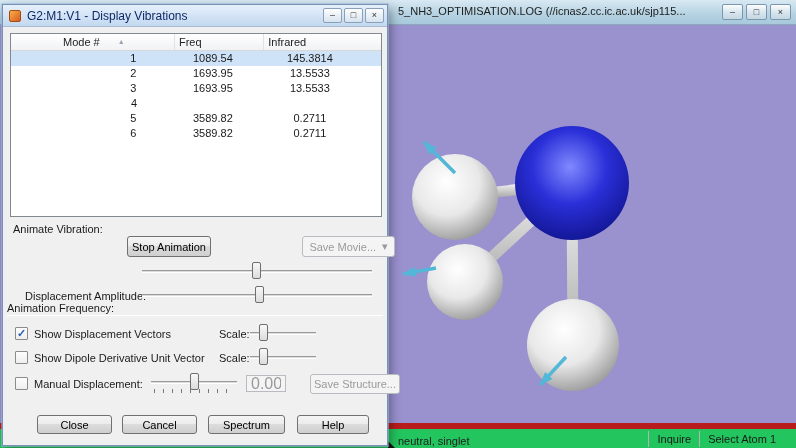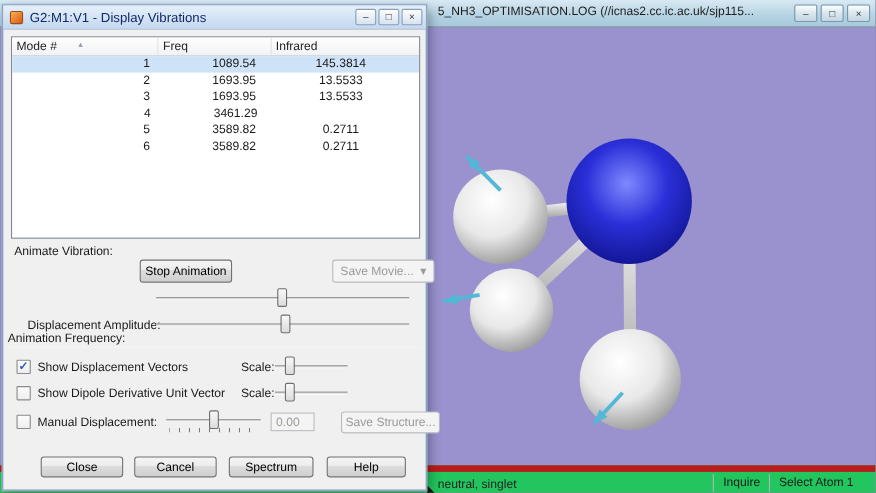--- a/index.html
+++ b/index.html
@@ -39,21 +39,21 @@
   .dlg-controls { position:absolute; right:3px; top:3px; display:flex; gap:2px; }
   .dlg-btn { width:19px; height:15px; border:1px solid #8aa0b8; border-radius:2px;
     background:linear-gradient(#fdfdfd,#d7e3ef); font-size:9px; line-height:13px; text-align:center; color:#333; }
 
   
   .vib-table { position:absolute; left:7px; top:28px; width:372px; height:184px; background:#fff;
     border:1px solid #808890; overflow:hidden; }
   .t-head { display:flex; height:17px; background:linear-gradient(#ffffff,#f1f2f4);
     border-bottom:1px solid #d8d8d8; }
   .h-cell { line-height:16px; padding-left:4px; color:#222; border-right:1px solid #e2e2e2; display:flex; align-items:center; }
-  .h1 { width:134px; } .h2 { width:103px; } .h3 { width:135px; border-right:none; }
+  .h1 { width:134px;margin-left:48px; } .h2 { width:103px; } .h3 { width:135px; border-right:none; }
   .sort-arrow { font-size:7px; color:#9aa4b0; margin-left:18px; }
   .t-row { display:flex; height:15px; line-height:15px; }
   .t-row.selected { background:#cfe3f8; }
   .c1 { width:134px; text-align:right; padding-right:8px; }
   .c2 { width:103px; text-align:right; padding-right:14px; }
   .c3 { width:135px; text-align:center; padding-right:8px; }
 
   .lbl { position:absolute; white-space:nowrap; }
 
   .btn { position:absolute; border:1px solid #707070; border-radius:3px; font-size:11px;
@@ -69,21 +69,21 @@
   .sl-ticks { position:absolute; left:3px; right:3px; top:16px; height:4px;
     background:repeating-linear-gradient(to right,#777 0 1px,transparent 1px 9px); }
 
   .checkbox { position:absolute; width:13px; height:13px; border:1px solid #8b8b8b; border-radius:1px;
     background:linear-gradient(#fdfdfd,#eeeeee); font-size:11px; line-height:11px; text-align:center;
     color:#2d5fb8; font-weight:bold; }
   .sep-line { position:absolute; left:4px; right:4px; height:1px; background:#d9d9d9;
     border-bottom:1px solid #ffffff; }
 
   .field { position:absolute; border:1px solid #b8bcc0; background:#f4f4f4; color:#9a9a9a;
-    font-family:"Liberation Sans",sans-serif; font-size:11px; padding:1px 4px; }
+    font-family:"Liberation Sans",sans-serif; font-size:16px; padding:1px 4px; }
 </style>
 </head>
 <body>
 
 <div id="screen">
 
   <div id="bg-window">
     <div class="bg-titlebar">
       <span class="bg-title">5_NH3_OPTIMISATION.LOG (//icnas2.cc.ic.ac.uk/sjp115...</span>
       <span class="win-controls">
@@ -176,21 +176,20 @@
         <span class="c2">1693.95</span>
         <span class="c3">13.5533</span>
       </div>
       <div class="t-row">
         <span class="c1">3</span>
         <span class="c2">1693.95</span>
         <span class="c3">13.5533</span>
       </div>
       <div class="t-row">
         <span class="c1">4</span>
-        <span class="c2">3461.29</span>
       </div>
       <div class="t-row">
         <span class="c1">5</span>
         <span class="c2">3589.82</span>
         <span class="c3">0.2711</span>
       </div>
       <div class="t-row">
         <span class="c1">6</span>
         <span class="c2">3589.82</span>
         <span class="c3">0.2711</span>

